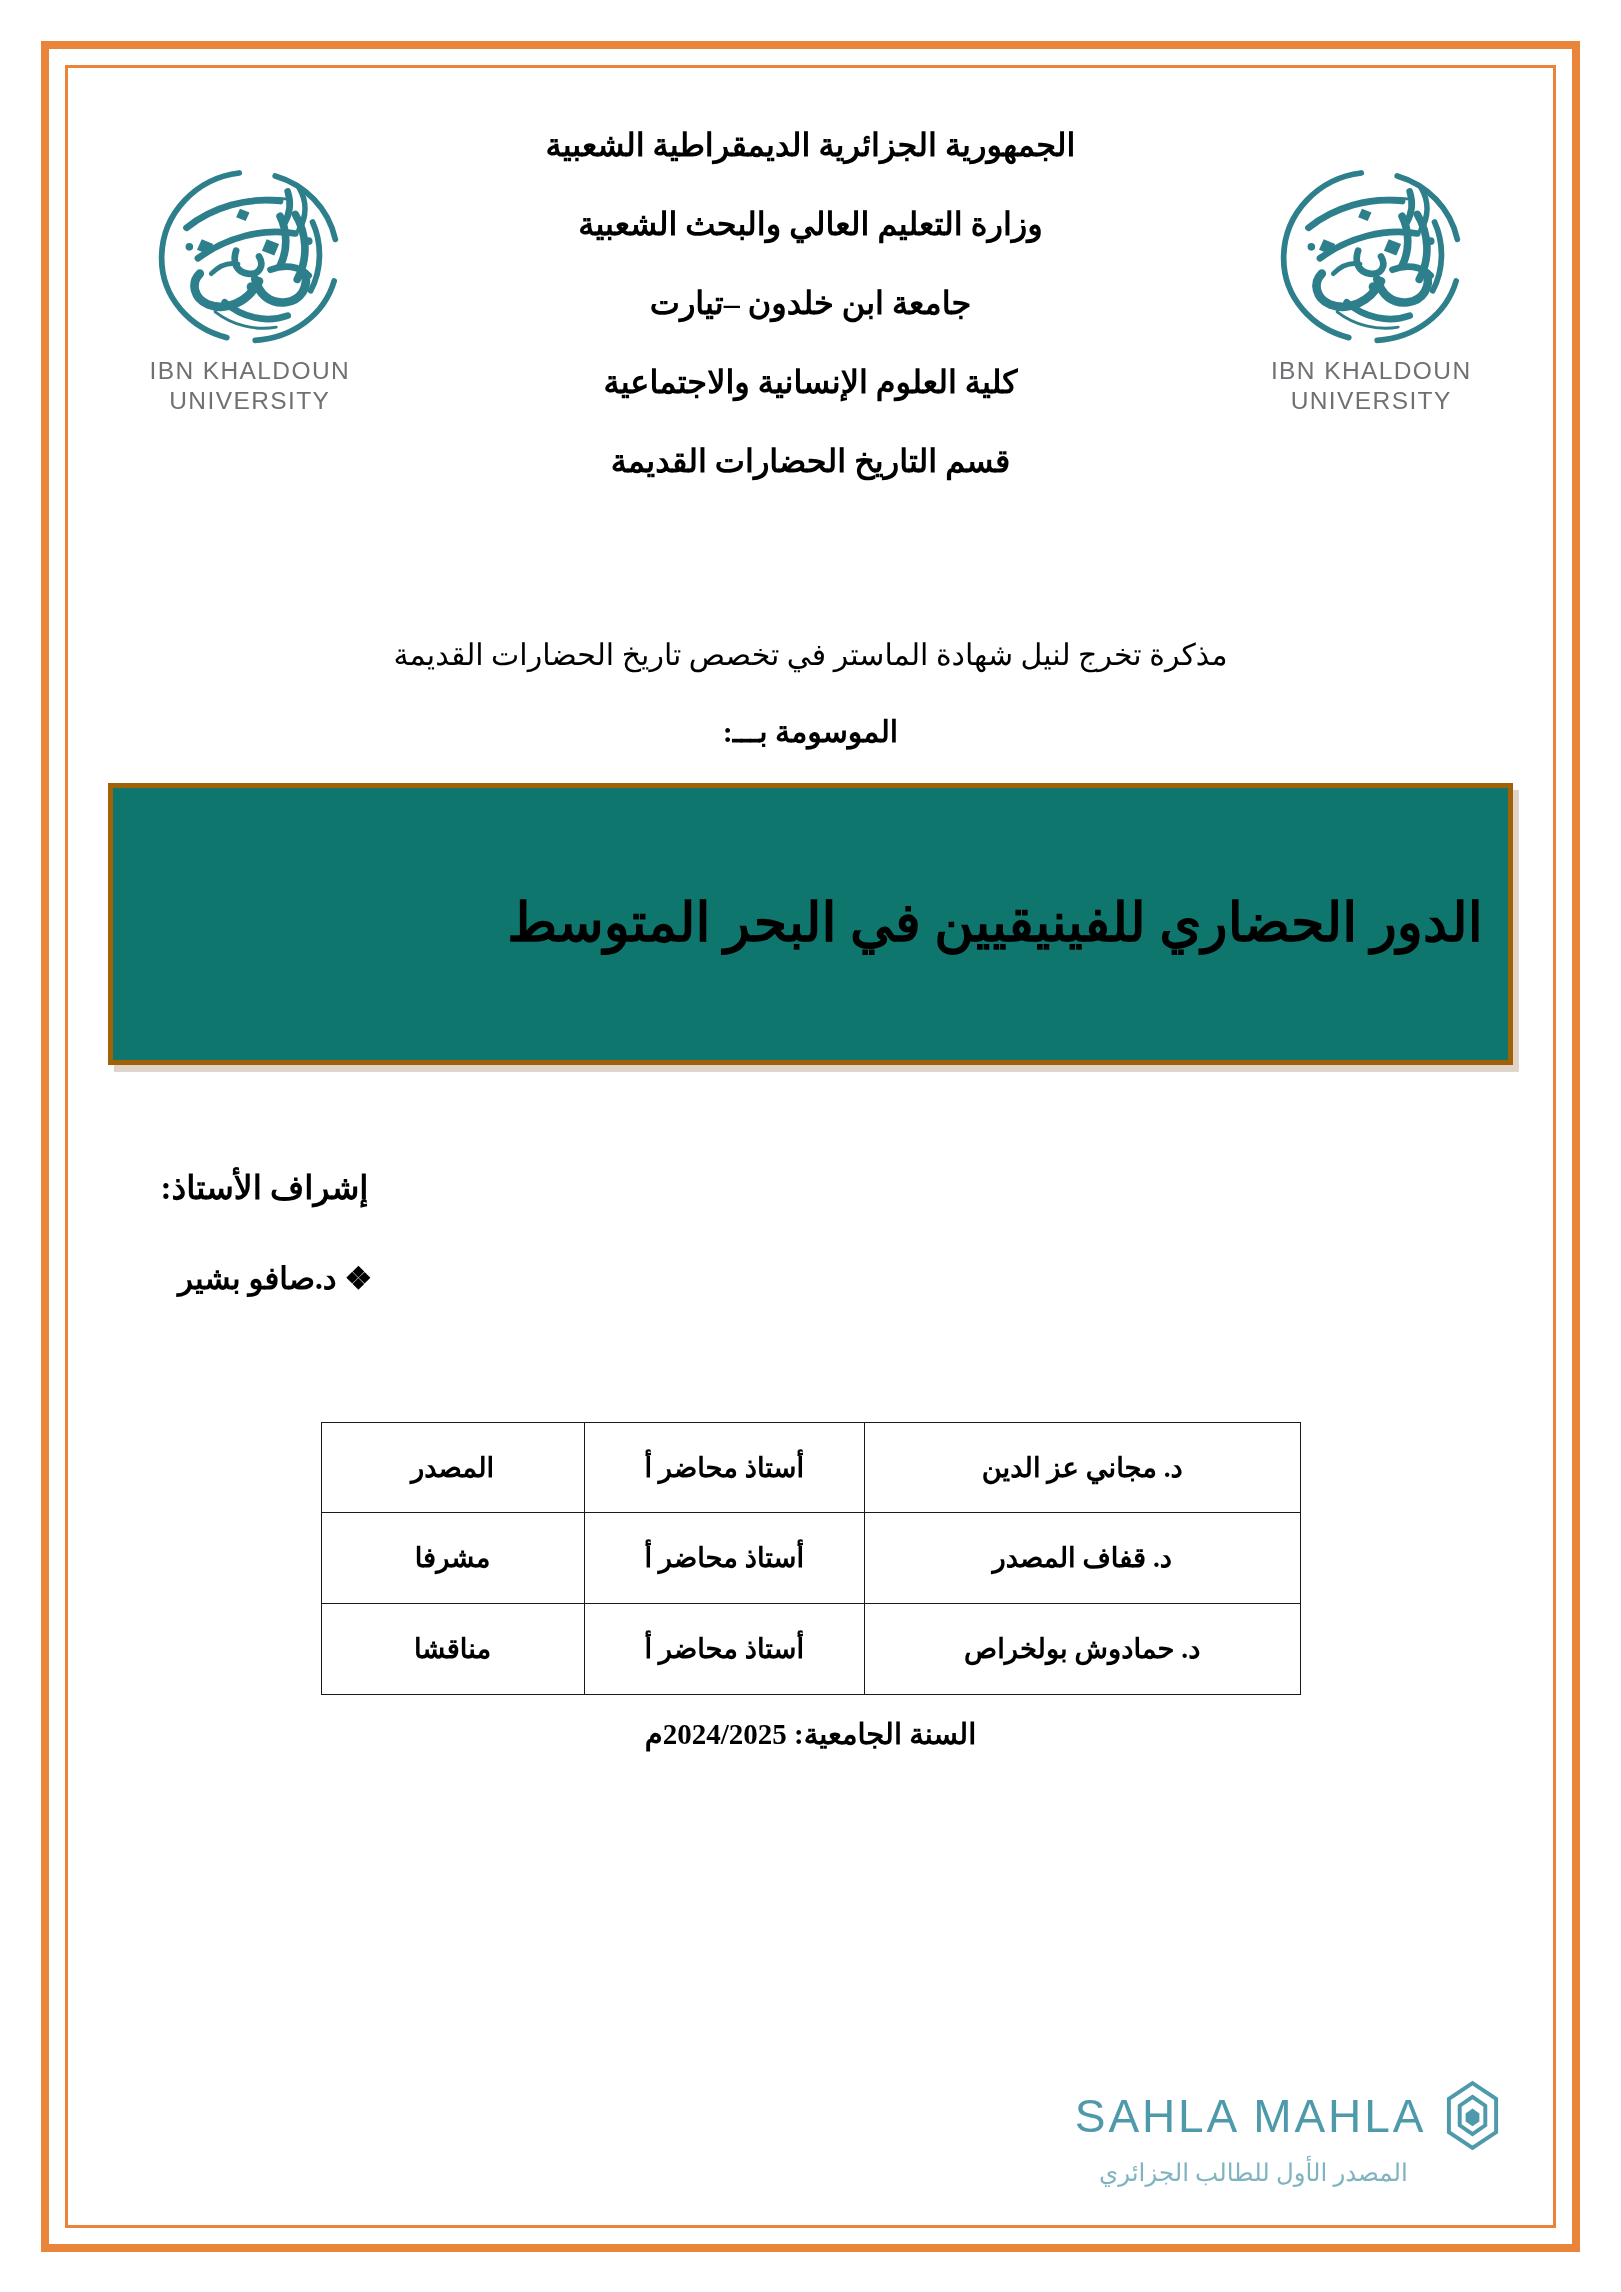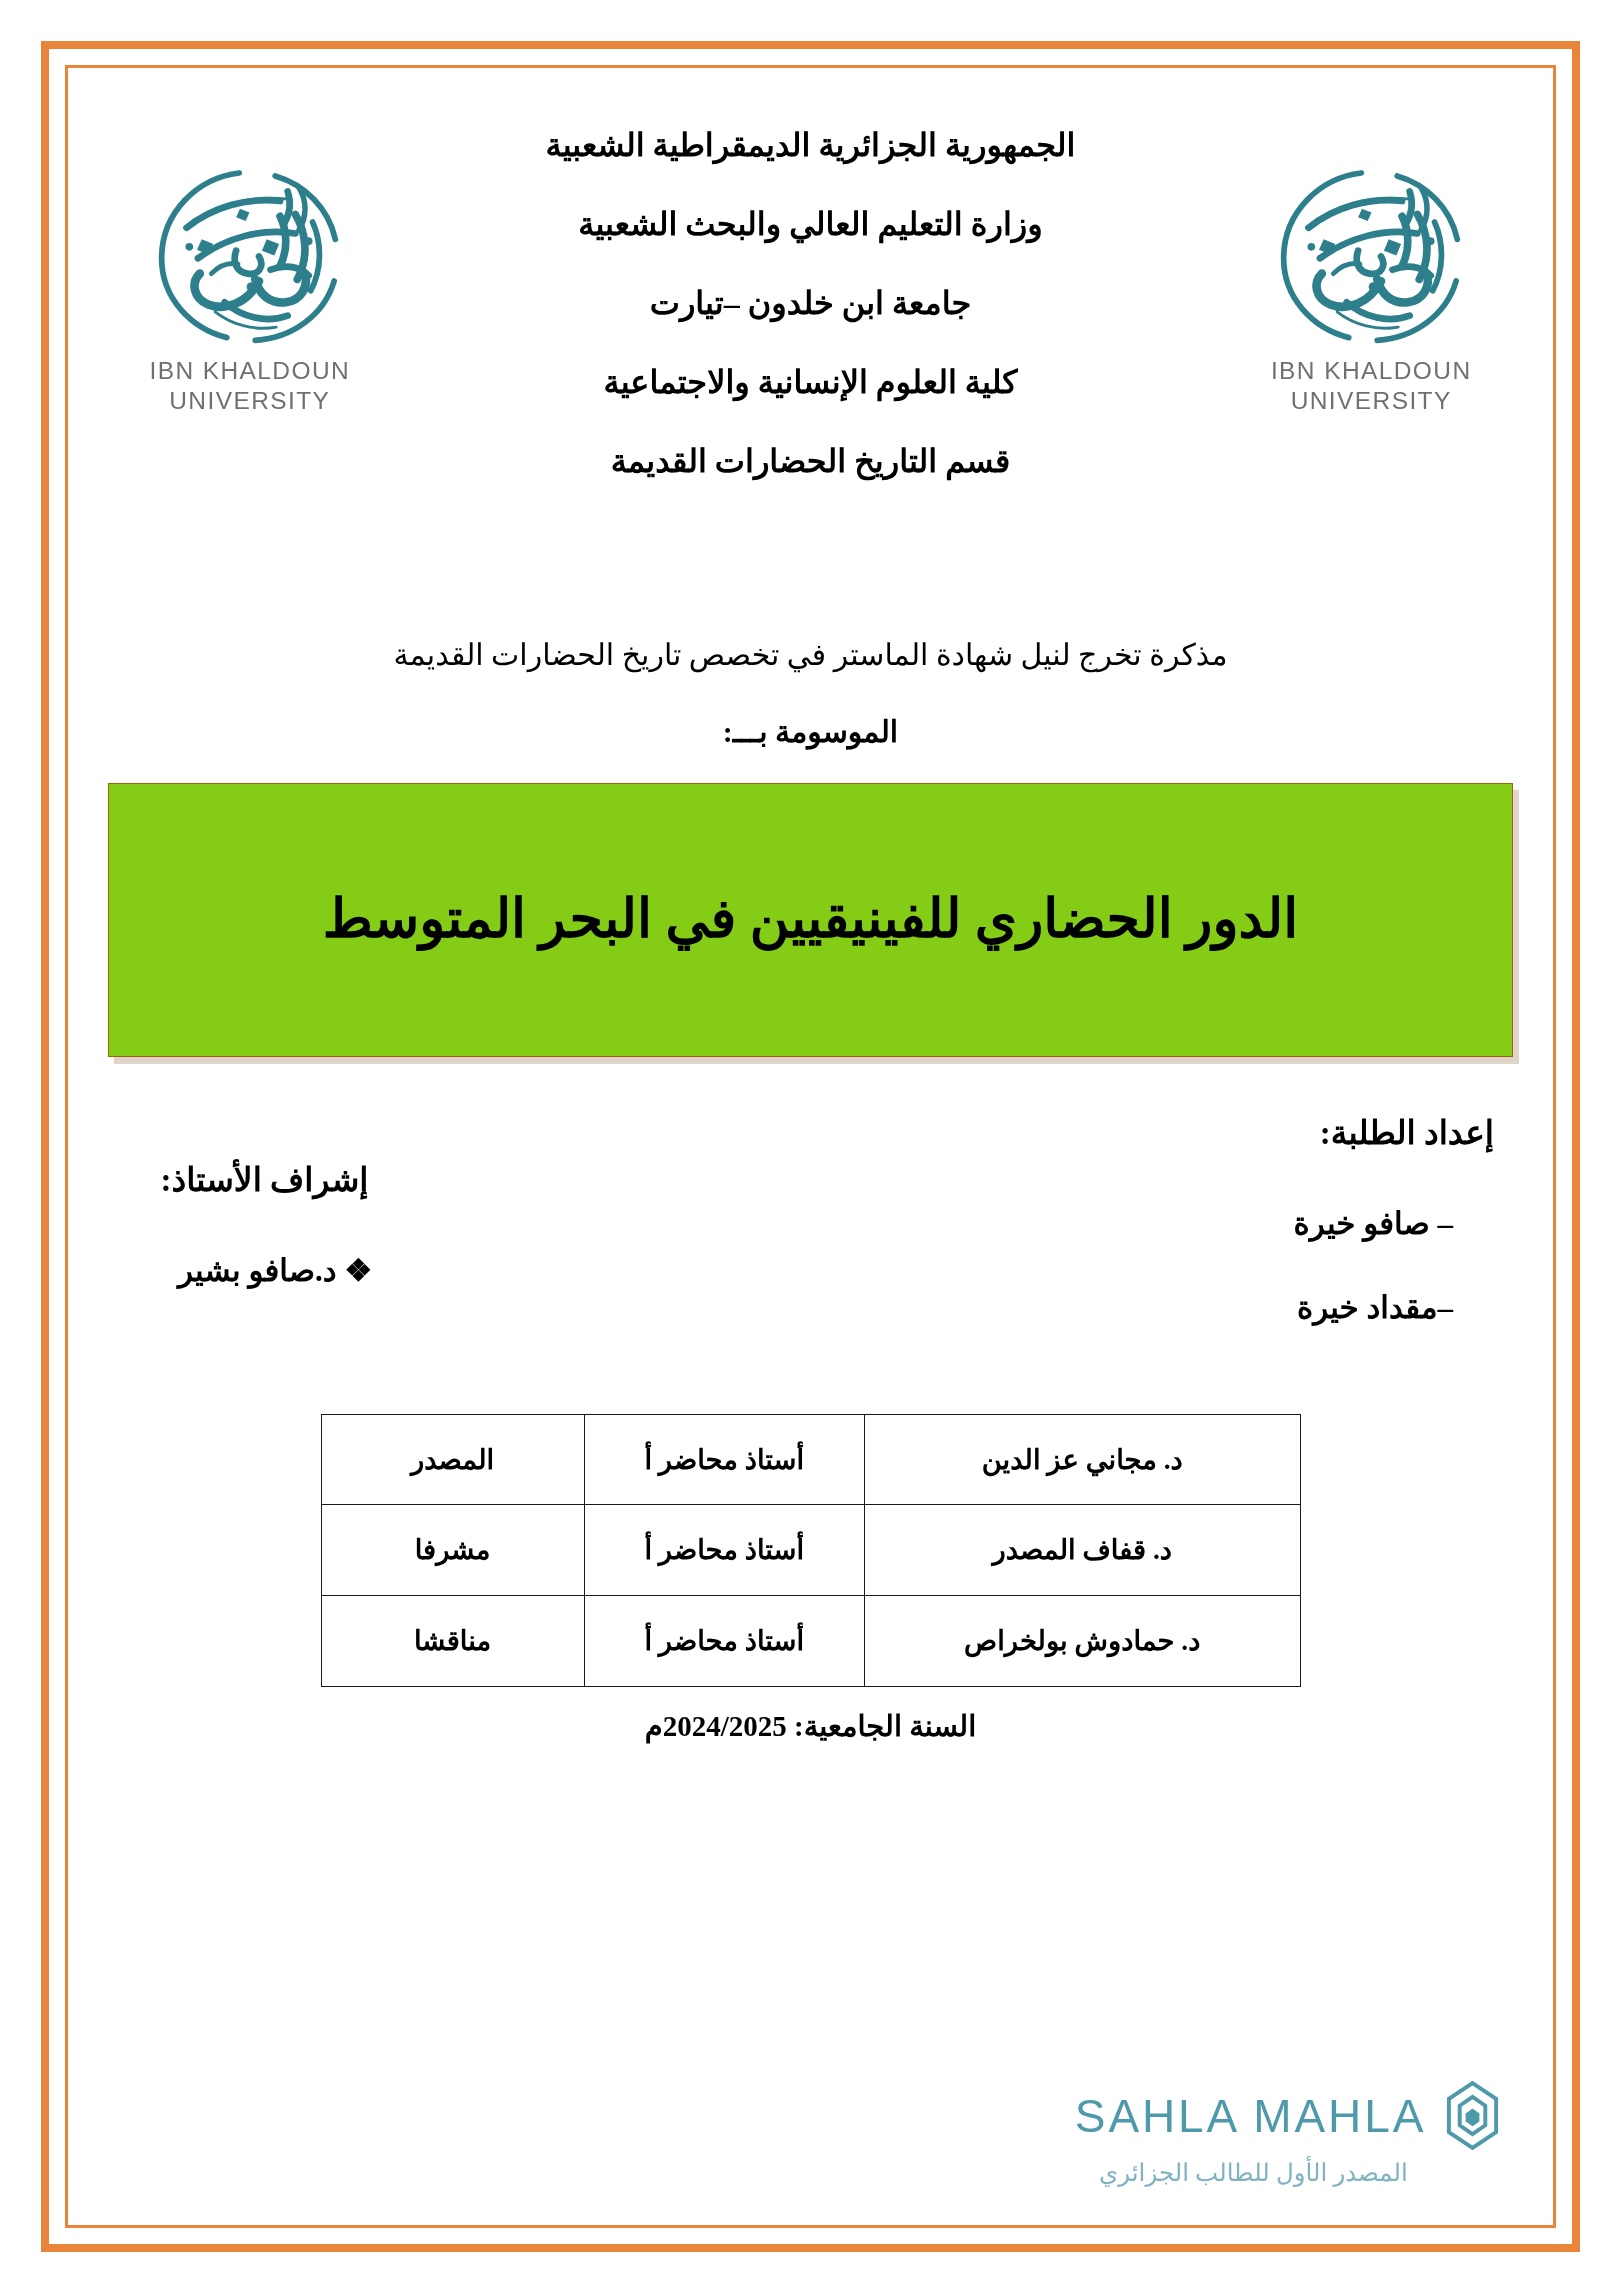--- a/index.html
+++ b/index.html
@@ -103,28 +103,27 @@
     font-size: 30px;
     line-height: 1.2;
   }
 
   
   .title-wrap {
     margin-top: 33px;
     position: relative;
   }
   .title-box {
-    background: #84cc16;
+    background: #0f766e;
     margin: 0 9.8px 0 9.8px;
     height: 272px;
     display: flex;
     align-items: center;
-    justify-content: center;
     box-shadow: 5.9px 6.9px 0 0 rgba(150,110,80,0.30);
-    border: 1px solid #a16207;
+    border: 5px solid #a16207;
   }
   .title-text {
     font-family: "Liberation Serif", serif;
     font-weight: bold;
     font-size: 54px;
     color: #000;
     direction: rtl;
     text-align: center;
     line-height: 1.25;
     padding: 0 25.5px;
@@ -325,25 +324,20 @@
     </div>
 
     <div class="title-wrap">
       <div class="title-box">
         <div class="title-text">الدور الحضاري للفينيقيين في البحر المتوسط</div>
       </div>
     </div>
 
     <div class="people">
 
-      <div class="students">
-        <div class="label-line">إعداد الطلبة:</div>
-        <div class="person-line">– صافو خيرة</div>
-        <div class="person-line">–مقداد خيرة</div>
-      </div>
 
       <div class="supervisor">
         <div class="label-line">إشراف الأستاذ:</div>
         <div class="person-line">❖ د.صافو بشير</div>
       </div>
     </div>
 
     <table class="committee">
       <tbody>
         <tr>

